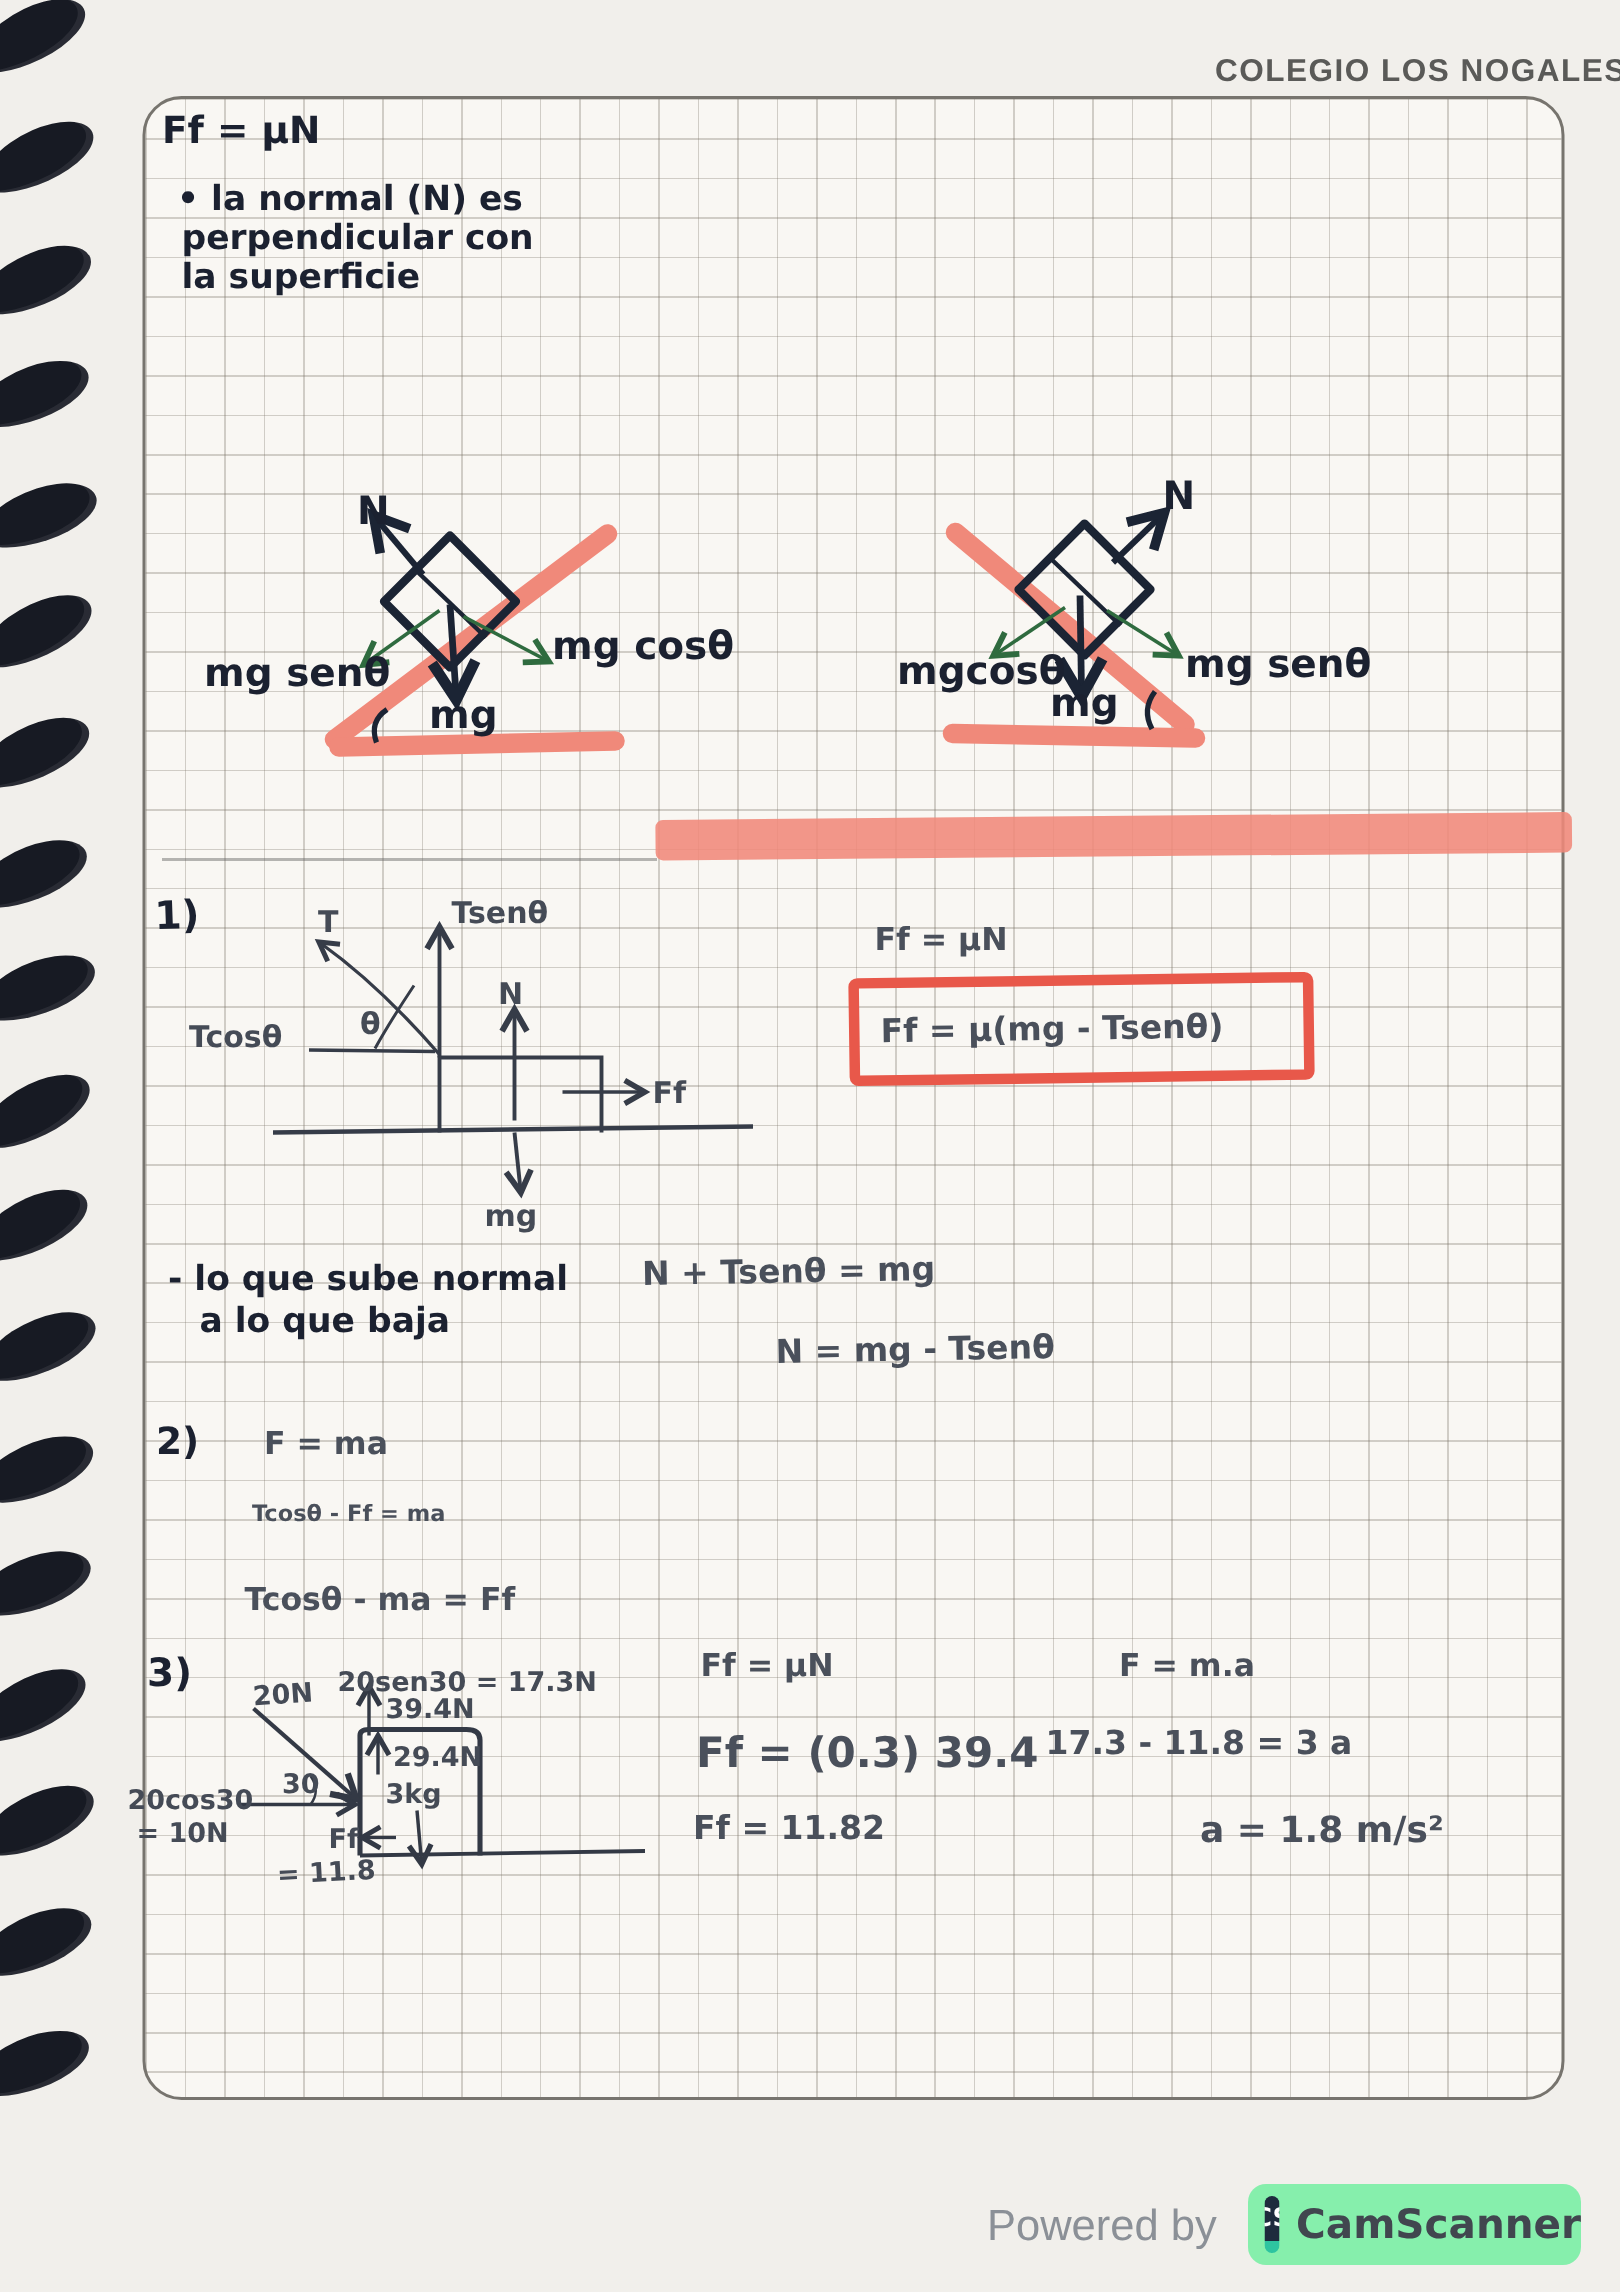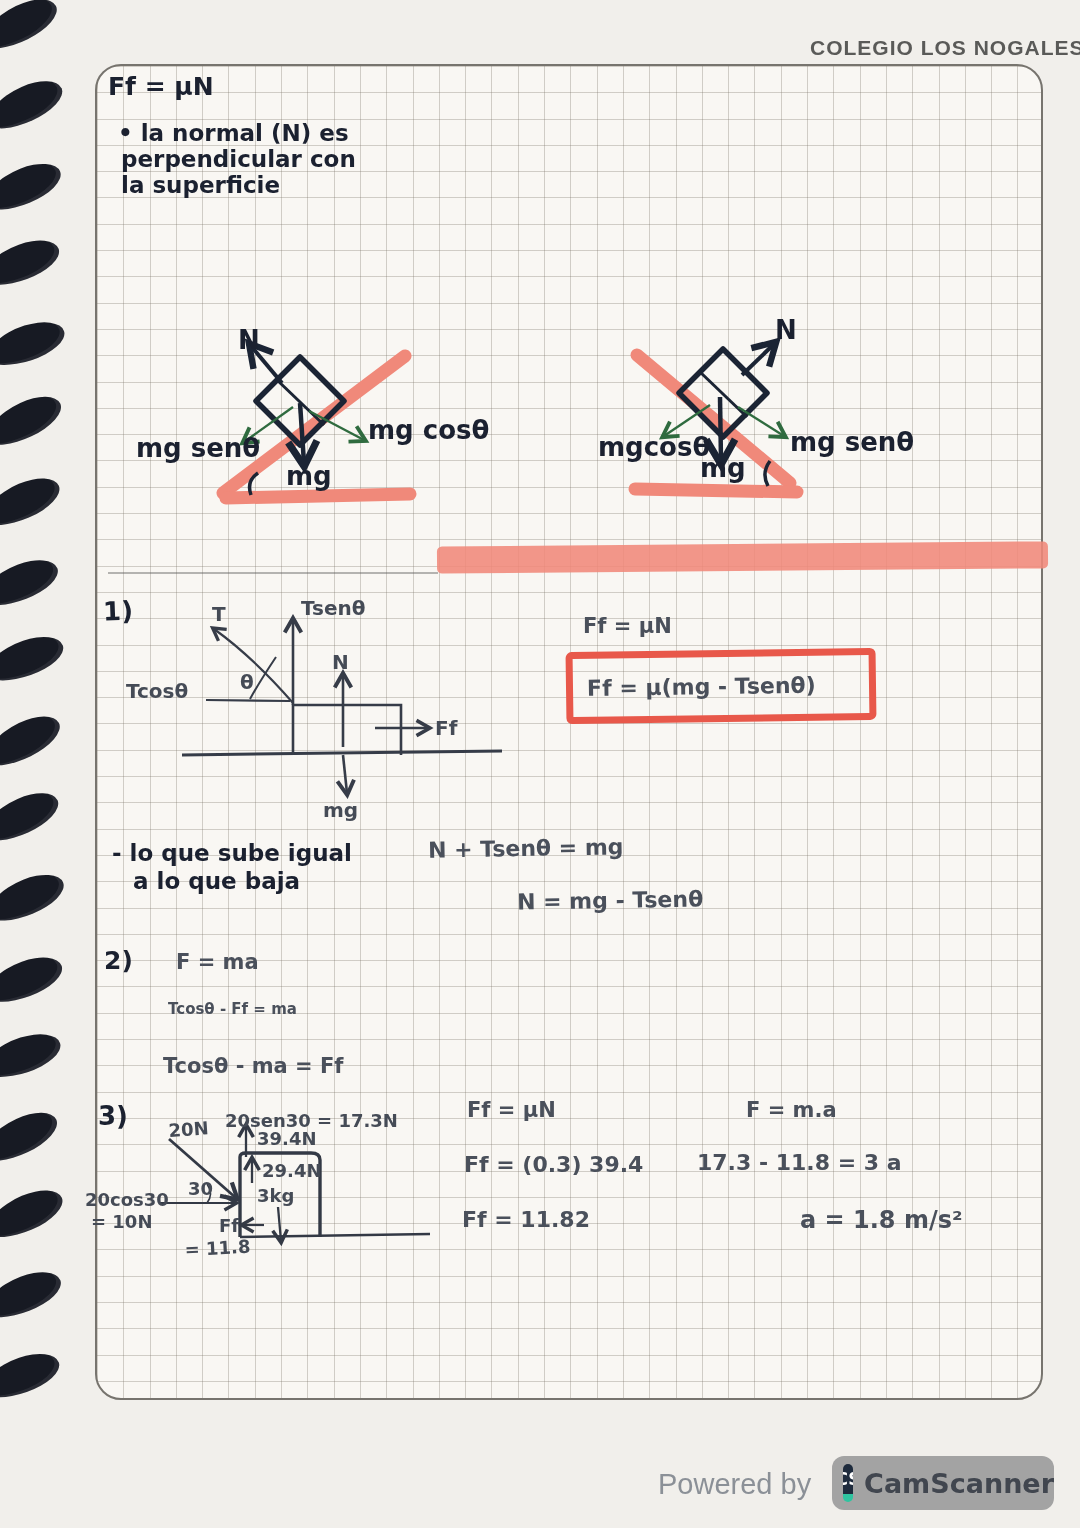--- a/index.html
+++ b/index.html
@@ -25,21 +25,21 @@
   svg text{font-family:"DejaVu Sans",sans-serif;font-weight:bold;}
   .mt{fill:#1b2130;font-size:26px;}
   .pt{fill:#454b56;font-size:20px;}
   .pt3{fill:#454b56;font-size:18px;}
   
   #hl-bar{background:#f0897a;opacity:.88;border-radius:5px;transform:rotate(-.5deg);}
   #red-box{border:7px solid #e8584a;border-radius:6px;transform:rotate(-.8deg);
            display:flex;align-items:center;padding-left:14px;}
   #heading-underline{background:rgba(95,95,95,0.45);height:2px;}
   
-  #cs-pill{display:flex;align-items:center;background:#a3a3a3;border-radius:12px;}
+  #cs-pill{display:flex;align-items:center;background:#86efac;border-radius:12px;}
   #cs-logo{width:38px;height:38px;margin-left:11px;border-radius:8px;overflow:hidden;
            display:flex;flex-direction:column;}
   #cs-logo .top{flex:1;background:#1e2b3d;color:#fff;font-weight:bold;font-size:17px;
                 display:flex;align-items:center;justify-content:center;}
   #cs-logo .bar{height:8px;background:#2ec4a0;}
   #cs-brand{margin-left:11px;font-size:27px;font-weight:bold;color:#41464f;}
   #powered{font-size:29px;color:#8b9097;font-family:"Liberation Sans","DejaVu Sans",sans-serif;}
 </style>
 </head>
 <body>
@@ -150,21 +150,21 @@
     <text x="315" y="140" class="pt">Ff</text>
     <line x1="223" y1="160" x2="227" y2="198" stroke="#363c48" stroke-width="2.6" marker-end="url(#m3d)"></line>
     <text x="203" y="222" class="pt" font-size="24">mg</text>
   </svg>
 
   <div class="abs pencil" style="left:583px;top:614px;font-size:21px;">Ff = μN</div>
   <div class="abs" id="red-box" style="left:566px;top:650px;width:282px;height:58px;">
     <span class="pencil" style="font-size:22px;">Ff = μ(mg - Tsenθ)</span>
   </div>
 
-  <div class="abs marker" style="left:112px;top:840px;font-size:23px;">- lo que sube igual</div>
+  <div class="abs marker" style="left:112px;top:840px;font-size:23px;">- lo que sube normal</div>
   <div class="abs marker" style="left:133px;top:868px;font-size:23px;">a lo que baja</div>
   <div class="abs pencil" style="left:428px;top:836px;font-size:22px;transform:rotate(-1deg);">N + Tsenθ = mg</div>
   <div class="abs pencil" style="left:517px;top:888px;font-size:22px;transform:rotate(-1deg);">N = mg - Tsenθ</div>
 
   <div class="abs marker" style="left:104px;top:946px;font-size:25px;">2)</div>
   <div class="abs pencil" style="left:176px;top:950px;font-size:21px;">F = ma</div>
   <div class="abs pencil" style="left:168px;top:1000px;font-size:15px;">Tcosθ - Ff = ma</div>
   <div class="abs pencil" style="left:163px;top:1054px;font-size:21px;">Tcosθ - ma = Ff</div>
 
   <div class="abs marker" style="left:98px;top:1101px;font-size:26px;">3)</div>
@@ -190,21 +190,21 @@
     <text x="103" y="100" class="pt3" font-size="16">30</text>
     <line x1="75" y1="108" x2="150" y2="108" stroke="#333945" stroke-width="2.2" marker-end="url(#m4d)"></line>
     <text x="0" y="111" class="pt3">20cos30</text>
     <text x="6" y="133" class="pt3">= 10N</text>
     <text x="134" y="137" class="pt3">Ff</text>
     <line x1="179" y1="130" x2="158" y2="130" stroke="#333945" stroke-width="2.2" marker-end="url(#m4d)"></line>
     <text x="100" y="161" class="pt3" transform="rotate(-3 100 161)">= 11.8</text>
   </svg>
 
   <div class="abs pencil" style="left:467px;top:1098px;font-size:21px;">Ff = μN</div>
-  <div class="abs pencil" style="left:464px;top:1152px;font-size:22px;">Ff = (0.3) 39.4</div>
+  <div class="abs pencil" style="left:464px;top:1152px;font-size:28px;">Ff = (0.3) 39.4</div>
   <div class="abs pencil" style="left:462px;top:1207px;font-size:22px;">Ff = 11.82</div>
 
   <div class="abs pencil" style="left:746px;top:1098px;font-size:21px;">F = m.a</div>
   <div class="abs pencil" style="left:697px;top:1150px;font-size:22px;">17.3 - 11.8 = 3 a</div>
   <div class="abs pencil" style="left:800px;top:1206px;font-size:24px;">a = 1.8 m/s²</div>
 
   <div class="abs" id="powered" style="left:658px;top:1468px;">Powered by</div>
   <div class="abs" id="cs-pill" style="left:832px;top:1456px;width:222px;height:54px;">
     <div id="cs-logo">
       <div class="top">CS</div>

